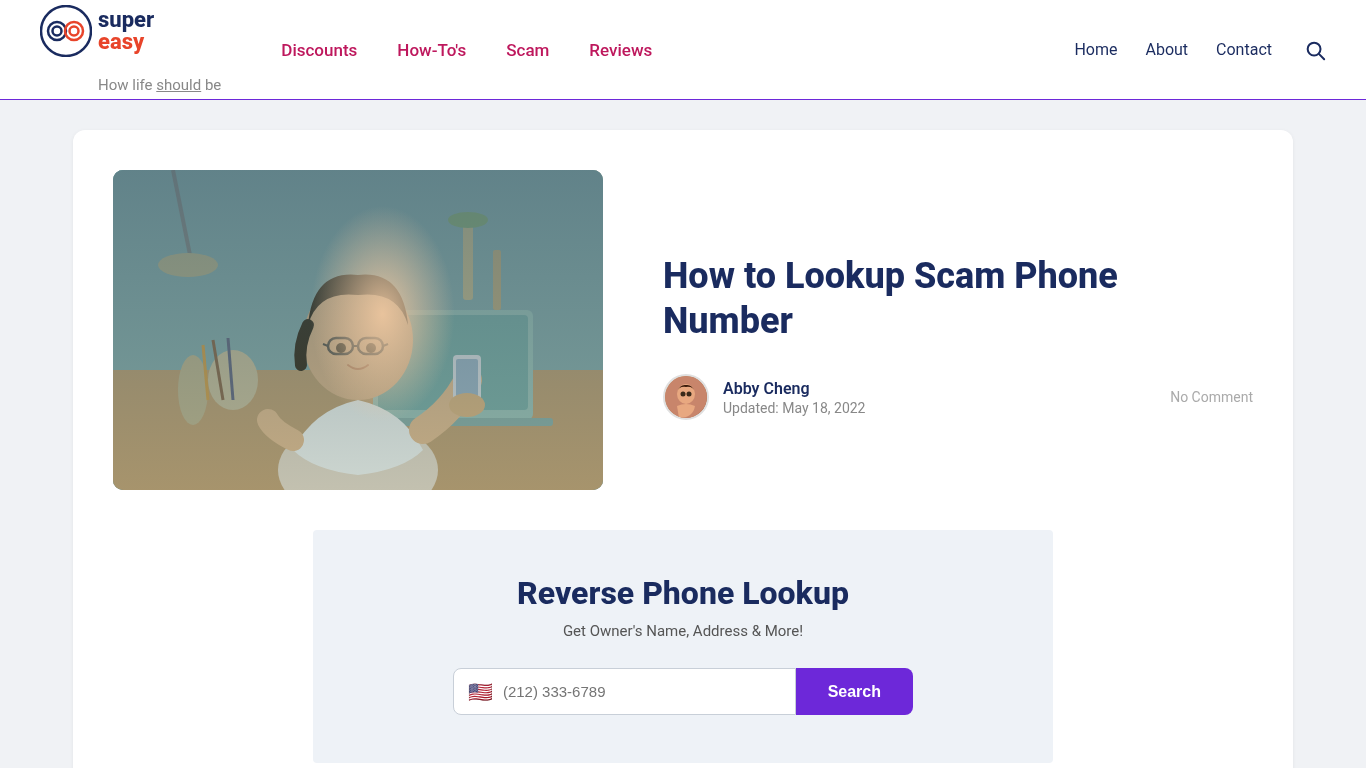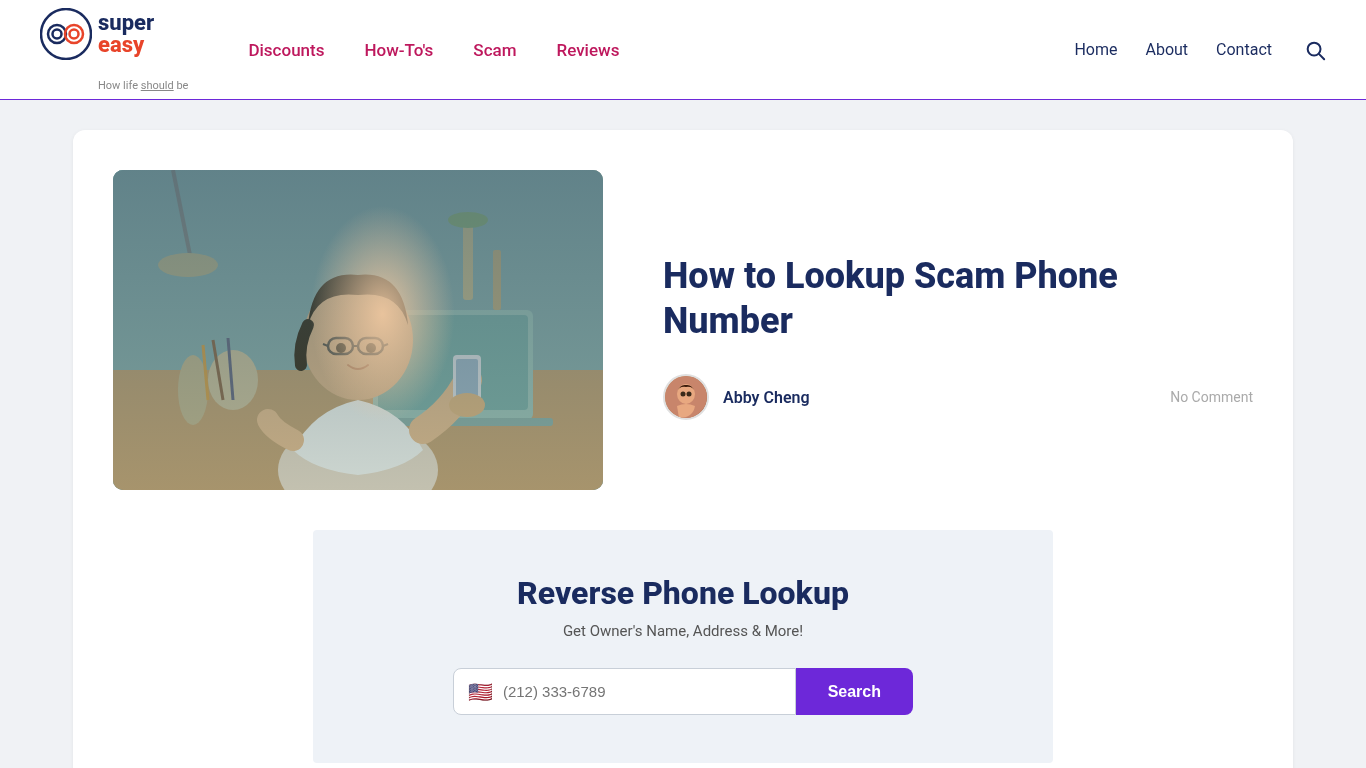--- a/index.html
+++ b/index.html
@@ -49,21 +49,21 @@
       color: #1a2b5f;
       line-height: 1;
     }
     .logo-easy {
       font-size: 22px;
       font-weight: 800;
       color: #e8442a;
       line-height: 1;
     }
     .logo-tagline {
-      font-size: 11px;
+      font-size: 15px;
       color: #888;
       margin-top: 19px;
       margin-left: 58px;
     }
     .logo-tagline em {
       font-style: normal;
       text-decoration: underline;
     }
 
     .main-nav {
@@ -385,20 +385,21 @@
               <circle cx="21" cy="21" r="21" fill="#c8856b"></circle>
               <ellipse cx="21" cy="18" rx="9" ry="10" fill="#e8a880"></ellipse>
               <path d="M12 30 Q21 26 30 30 Q28 42 14 42Z" fill="#e8a880"></path>
               <path d="M12 16 Q15 8 21 9 Q27 8 30 16 Q28 10 21 11 Q14 10 12 16Z" fill="#3a1a0a"></path>
               <ellipse cx="18" cy="18" rx="2.5" ry="2.5" fill="#3a2a1a"></ellipse>
               <ellipse cx="24" cy="18" rx="2.5" ry="2.5" fill="#3a2a1a"></ellipse>
             </svg>
           </div>
           <div class="author-info">
             <div class="author-name">Abby Cheng</div>
+            <div class="author-date">Updated: May 18, 2022</div>
           </div>
           <span class="no-comment">No Comment</span>
         </div>
       </div>
     </div>
 
     <div class="widget-section">
       <h2 class="widget-title">Reverse Phone Lookup</h2>
       <p class="widget-subtitle">Get Owner's Name, Address &amp; More!</p>
 

